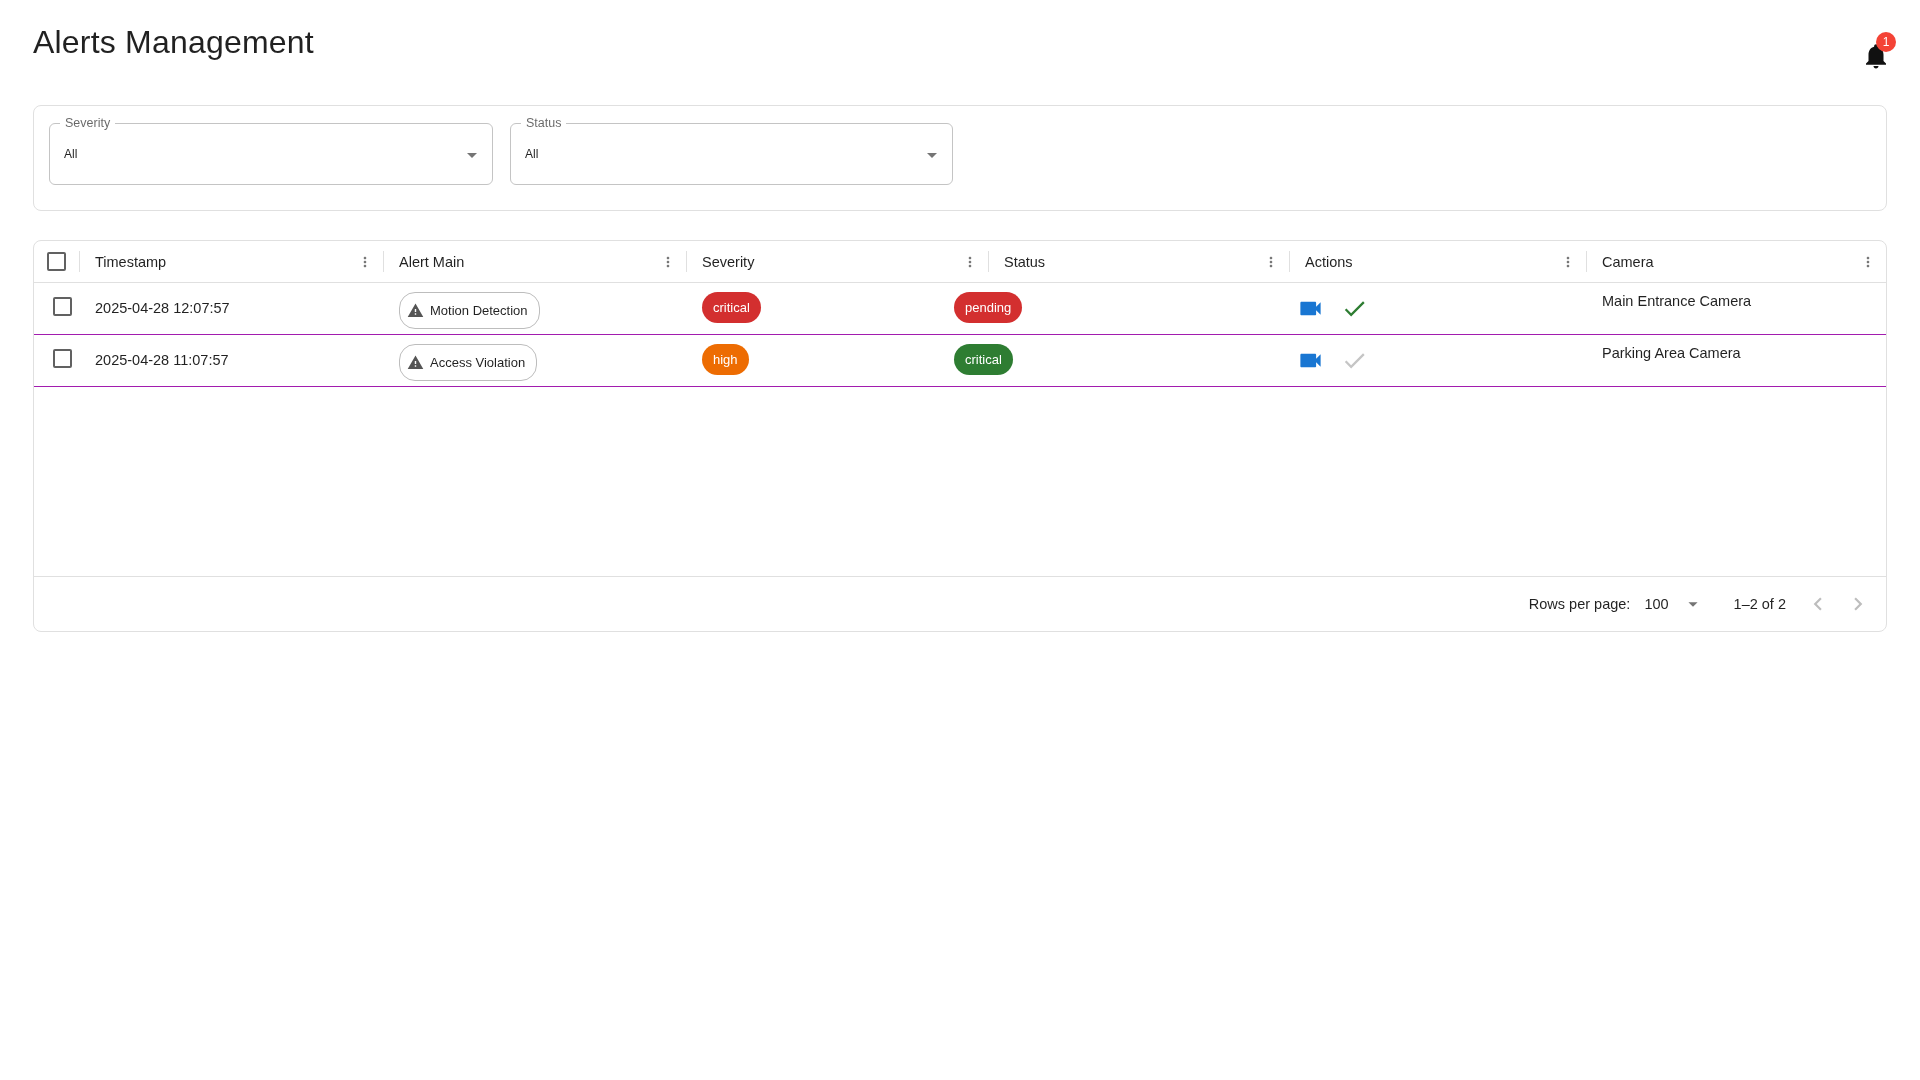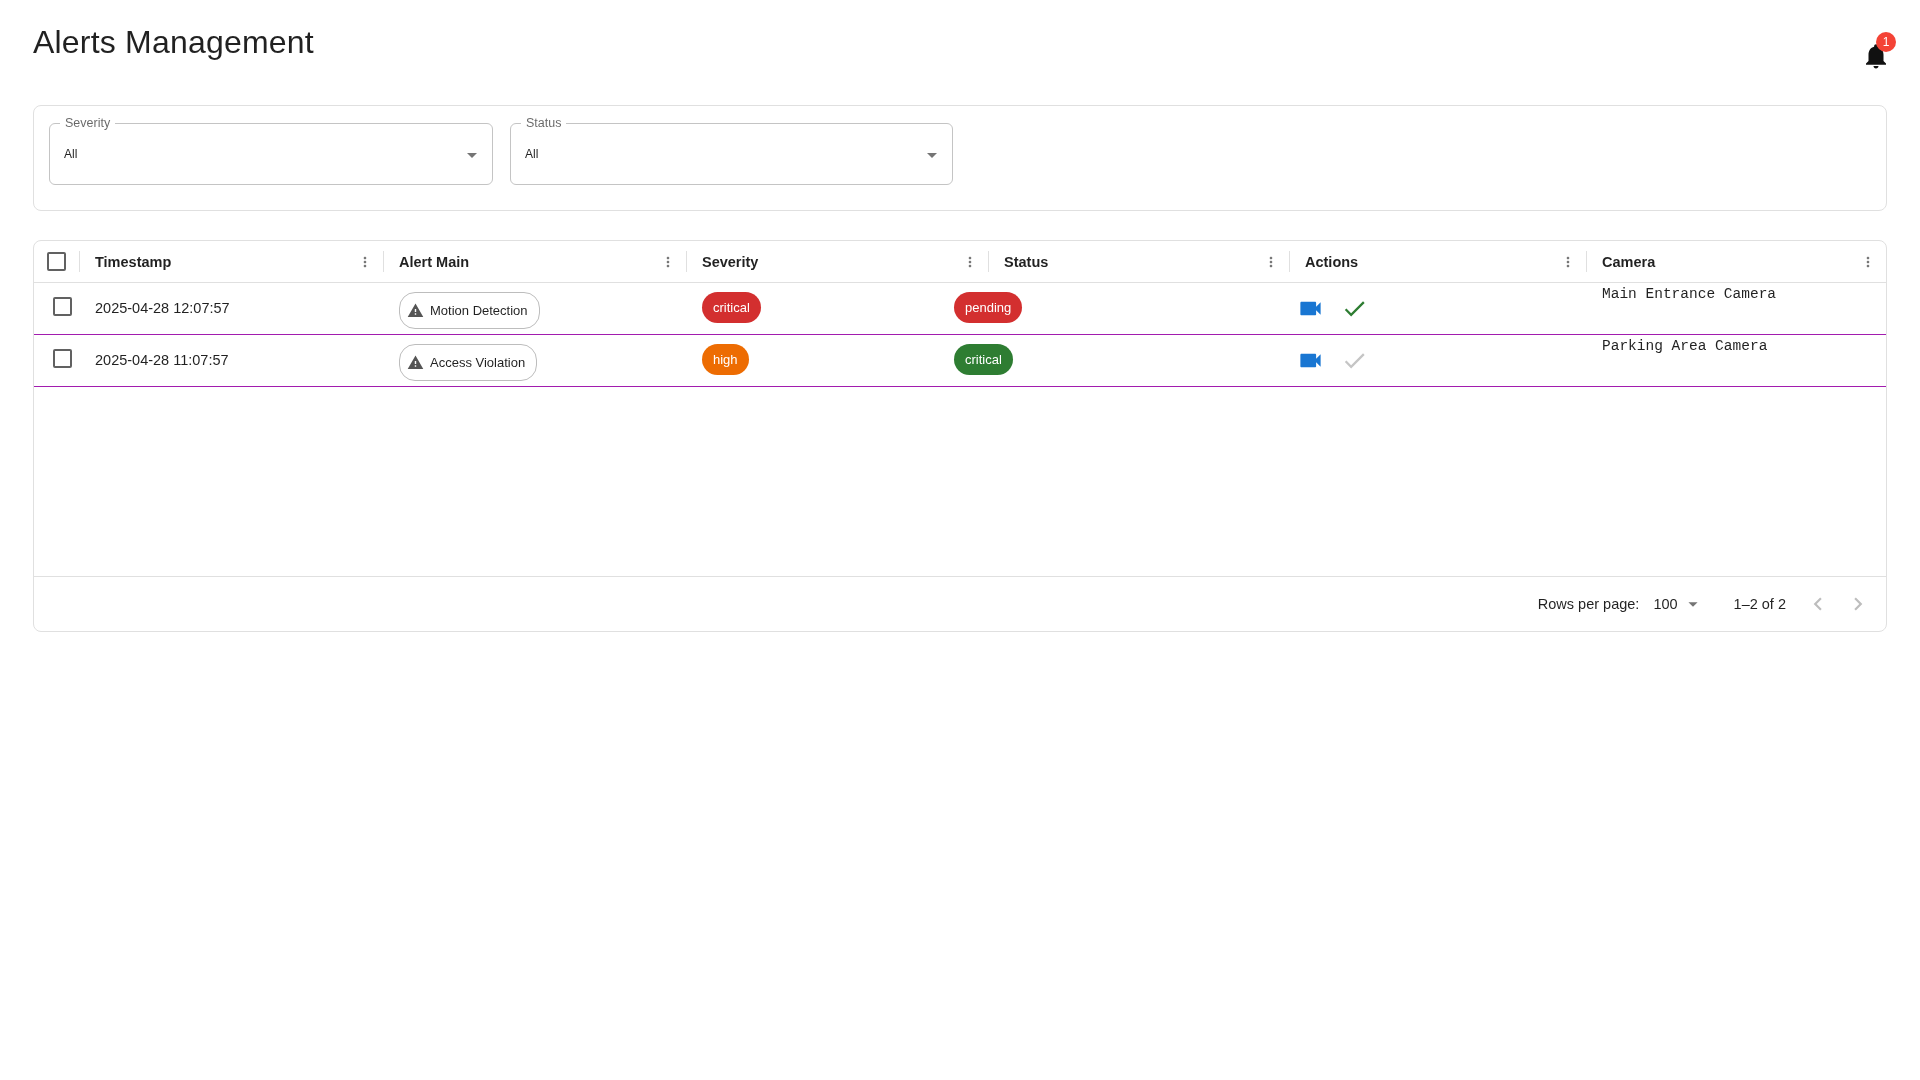--- a/index.html
+++ b/index.html
@@ -41,21 +41,21 @@
   .select .fvalue{padding-left:14px;font-size:12px;color:rgba(0,0,0,0.87);}
   .select .arrow{position:absolute;right:8px;top:19px;}
   
   .table-panel{
     position:absolute;left:33px;top:240px;width:1852px;height:390px;
     border:1px solid #e0e0e0;border-radius:8px;background:#fff;
   }
   .thead{position:absolute;left:0;top:0;width:1852px;height:41px;border-bottom:1px solid #e0e0e0;}
   .hcell{position:absolute;top:0;height:41px;display:flex;align-items:center;
     justify-content:space-between;padding:0 8px 0 16px;box-sizing:border-box;}
-  .hcell .hlabel{font-size:14.5px;font-weight:700;color:rgba(0,0,0,0.87);white-space:nowrap;}
+  .hcell .hlabel{font-size:14.5px;font-weight:400;color:rgba(0,0,0,0.87);white-space:nowrap;}
   .hsep{position:absolute;top:10px;width:1px;height:21px;background:#e0e0e0;}
   .kebab{border:none;background:transparent;padding:2px;cursor:pointer;display:flex;}
   .cb{width:19px;height:19px;border:2px solid #616161;border-radius:2px;background:#fff;
     box-sizing:border-box;cursor:pointer;}
   .row{position:absolute;left:0;width:1852px;height:52px;border-bottom:1px solid #a21caf;}
   .row .cb{position:absolute;left:19px;top:15px;}
   .cell-ts{position:absolute;left:61px;top:0;height:52px;display:flex;align-items:center;
     font-size:14.5px;color:rgba(0,0,0,0.87);}
   .chip-outline{
     position:absolute;left:365px;top:10px;height:37px;border:1px solid #bdbdbd;border-radius:16px;
@@ -66,28 +66,28 @@
     position:absolute;top:10px;height:31px;border:none;border-radius:16px;
     display:inline-flex;align-items:center;padding:0 11px;color:#fff;font-size:13px;
     box-sizing:border-box;white-space:nowrap;cursor:default;
   }
   .chip-sev{left:668px;}
   .chip-status{left:920px;}
   .icon-btn{position:absolute;top:6px;width:40px;height:40px;border:none;background:transparent;
     border-radius:50%;cursor:pointer;display:flex;align-items:center;justify-content:center;padding:0;}
   .btn-view{left:1256px;}
   .btn-resolve{left:1300px;}
-  .cell-camera{position:absolute;left:1568px;top:4px;font-size:14.5px;color:rgba(0,0,0,0.87);font-family:Liberation Mono, monospace;}
+  .cell-camera{position:absolute;left:1568px;top:11px;font-size:14.5px;color:rgba(0,0,0,0.87);}
   .tfoot{
     position:absolute;left:0;bottom:0;width:1852px;height:55px;border-top:1px solid #e0e0e0;
     display:flex;align-items:center;justify-content:flex-end;box-sizing:border-box;padding-right:8px;
     font-size:14.5px;color:rgba(0,0,0,0.87);
   }
   .rpp-label{margin-right:14px;}
-  .rpp-select{display:flex;align-items:center;gap:4px;cursor:pointer;margin-right:30px;}
+  .rpp-select{display:flex;align-items:center;gap:13px;cursor:pointer;margin-right:30px;}
   .range{margin-right:12px;}
   .pg-btn{width:40px;height:40px;border:none;background:transparent;border-radius:50%;
     display:flex;align-items:center;justify-content:center;padding:0;}
 </style>
 </head>
 <body>
 
 <h1 class="page-title">Alerts Management</h1>
 
 <button class="notif-btn">

